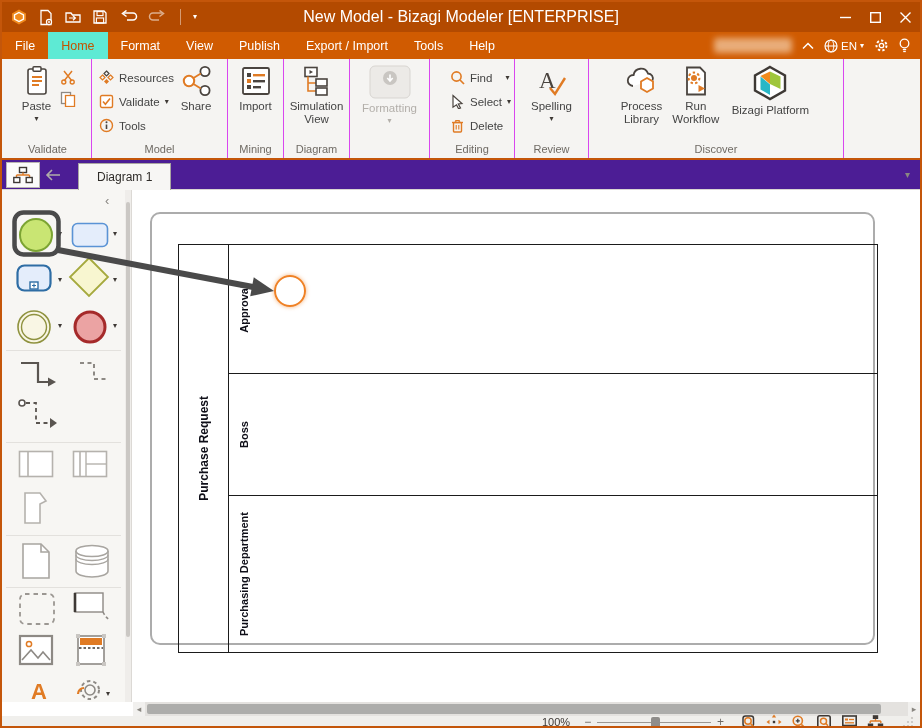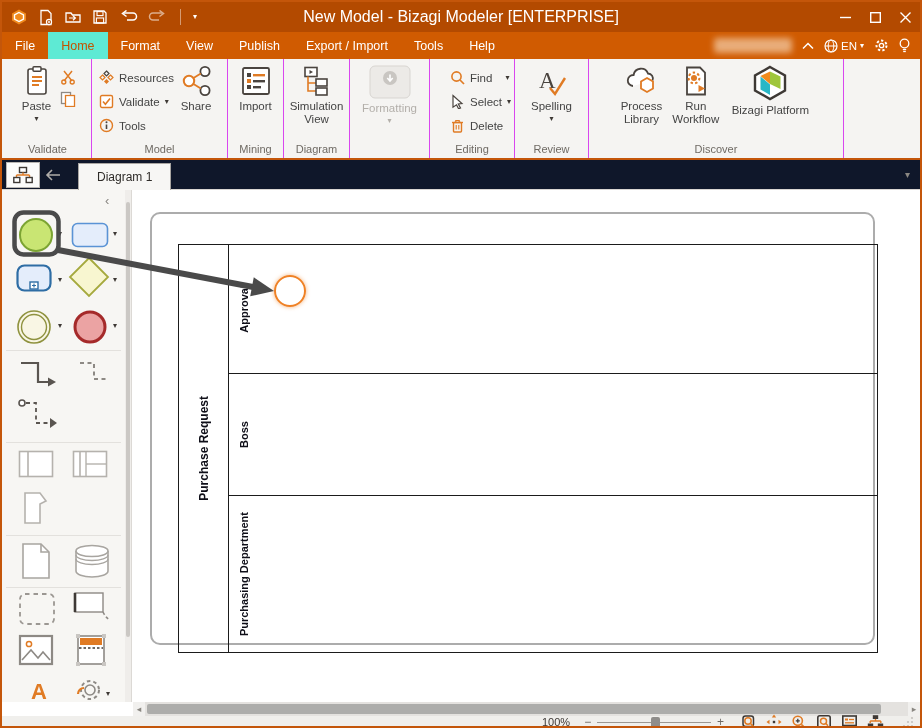--- a/index.html
+++ b/index.html
@@ -35,21 +35,21 @@
   .bigbtn{display:flex;flex-direction:column;align-items:center;padding:2px 2px 0;cursor:default;}
   .blbl{font-size:11.5px;color:#444;line-height:13px;text-align:center;margin-top:3px;white-space:pre-line;}
   .bigbtn .caret{margin-top:2px;}
   .smallcol{display:flex;flex-direction:column;gap:3px;padding-top:4px;}
   .smallbtn{display:flex;align-items:center;gap:5px;height:21px;font-size:11.5px;color:#444;padding:0 3px;cursor:default;}
   .minicol{display:flex;flex-direction:column;gap:6px;padding:6px 0 0 6px;}
   .disabled .blbl{color:#B3AFAA;}
   .disabled .caret{color:#B3AFAA;}
 
   
-  .tabstrip{position:absolute;left:0;top:158px;right:0;height:30px;background:#0f172a;border-bottom:1px solid #D9D6D2;display:flex;align-items:center;}
+  .tabstrip{position:absolute;left:0;top:158px;right:0;height:30px;background:#4c1d95;border-bottom:1px solid #D9D6D2;display:flex;align-items:center;}
   .tree-btn{width:34px;height:26px;margin-left:4px;background:#FBFBFA;border:1px solid #B9B6B2;display:flex;align-items:center;justify-content:center;}
   .back-btn{width:26px;height:26px;display:flex;align-items:center;justify-content:center;}
   .dtab{height:27px;margin-left:12px;margin-top:3px;background:#F7F6F4;border:1px solid #A9A6A2;border-bottom:none;display:flex;align-items:center;padding:0 18px;font-size:12px;color:#2E2B28;}
   .tab-caret{margin-left:auto;margin-right:10px;color:#8A8782;font-size:10px;}
 
   
   .palette{position:absolute;left:0;top:188px;width:130px;height:512px;background:#F7F6F3;border-right:1px solid #DCD9D5;overflow:hidden;}
   .pitem{position:absolute;cursor:default;}
   .pcaret{position:absolute;font-size:8px;color:#3E3935;line-height:8px;cursor:default;}
   .psep{position:absolute;left:4px;width:115px;height:1px;background:#E3E1DD;}

